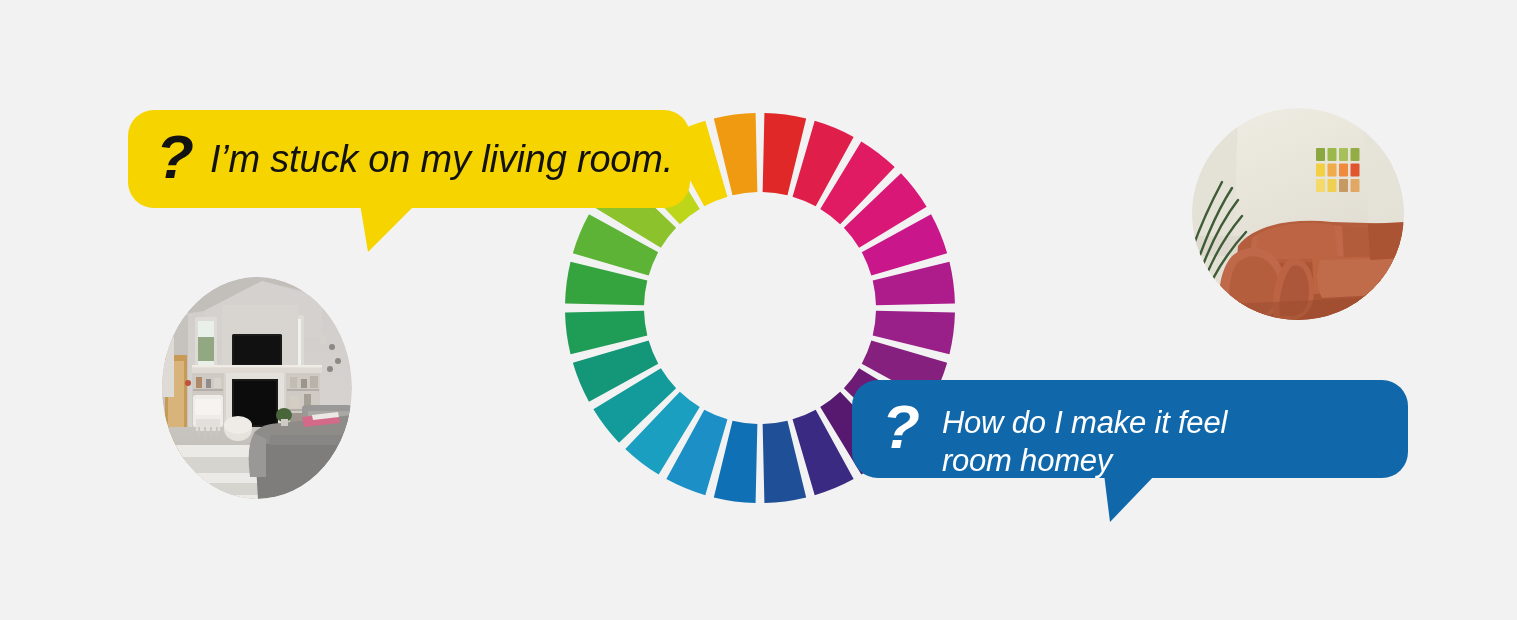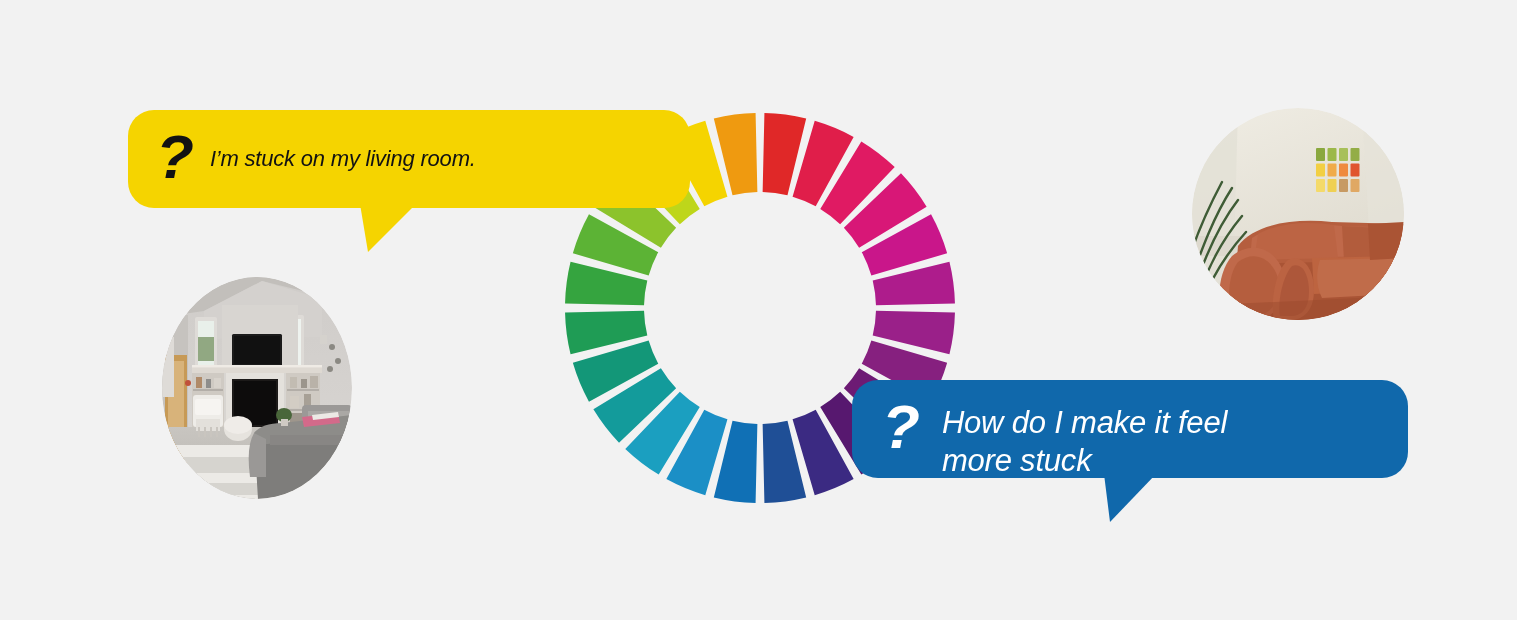--- a/index.html
+++ b/index.html
@@ -94,21 +94,21 @@
     padding: 0 18px 0 28px;
   }
   #bubble-yellow .qmark {
     color: #121212;
     font-size: 62px;
     margin-right: 16px;
     margin-top: -4px;
   }
   #bubble-yellow .bubble-text {
     color: #121212;
-    font-size: 22px;
+    font-size: 38px;
   }
   #tail-yellow {
     position: absolute;
     left: 360px;
     top: 204px;
     width: 56px;
     height: 48px;
     z-index: 5;
   }
 
@@ -437,21 +437,21 @@
     <svg viewBox="0 0 56 48" width="56" height="48" xmlns="http://www.w3.org/2000/svg">
       <polygon points="0,0 56,0 8,48" fill="#f5d400"></polygon>
     </svg>
   </div>
 
   <div class="bubble" id="bubble-blue">
     <div class="bubble-body">
       <span class="qmark">?</span>
       <span class="bubble-text">
         <span class="bubble-line">How do I make it feel</span>
-        <span class="bubble-line">more stuck</span>
+        <span class="bubble-line">room homey</span>
       </span>
     </div>
   </div>
   <div id="tail-blue">
     <svg viewBox="0 0 52 48" width="52" height="48" xmlns="http://www.w3.org/2000/svg">
       <polygon points="0,0 52,0 6,48" fill="#1068ab"></polygon>
     </svg>
   </div>
 
 </div>

